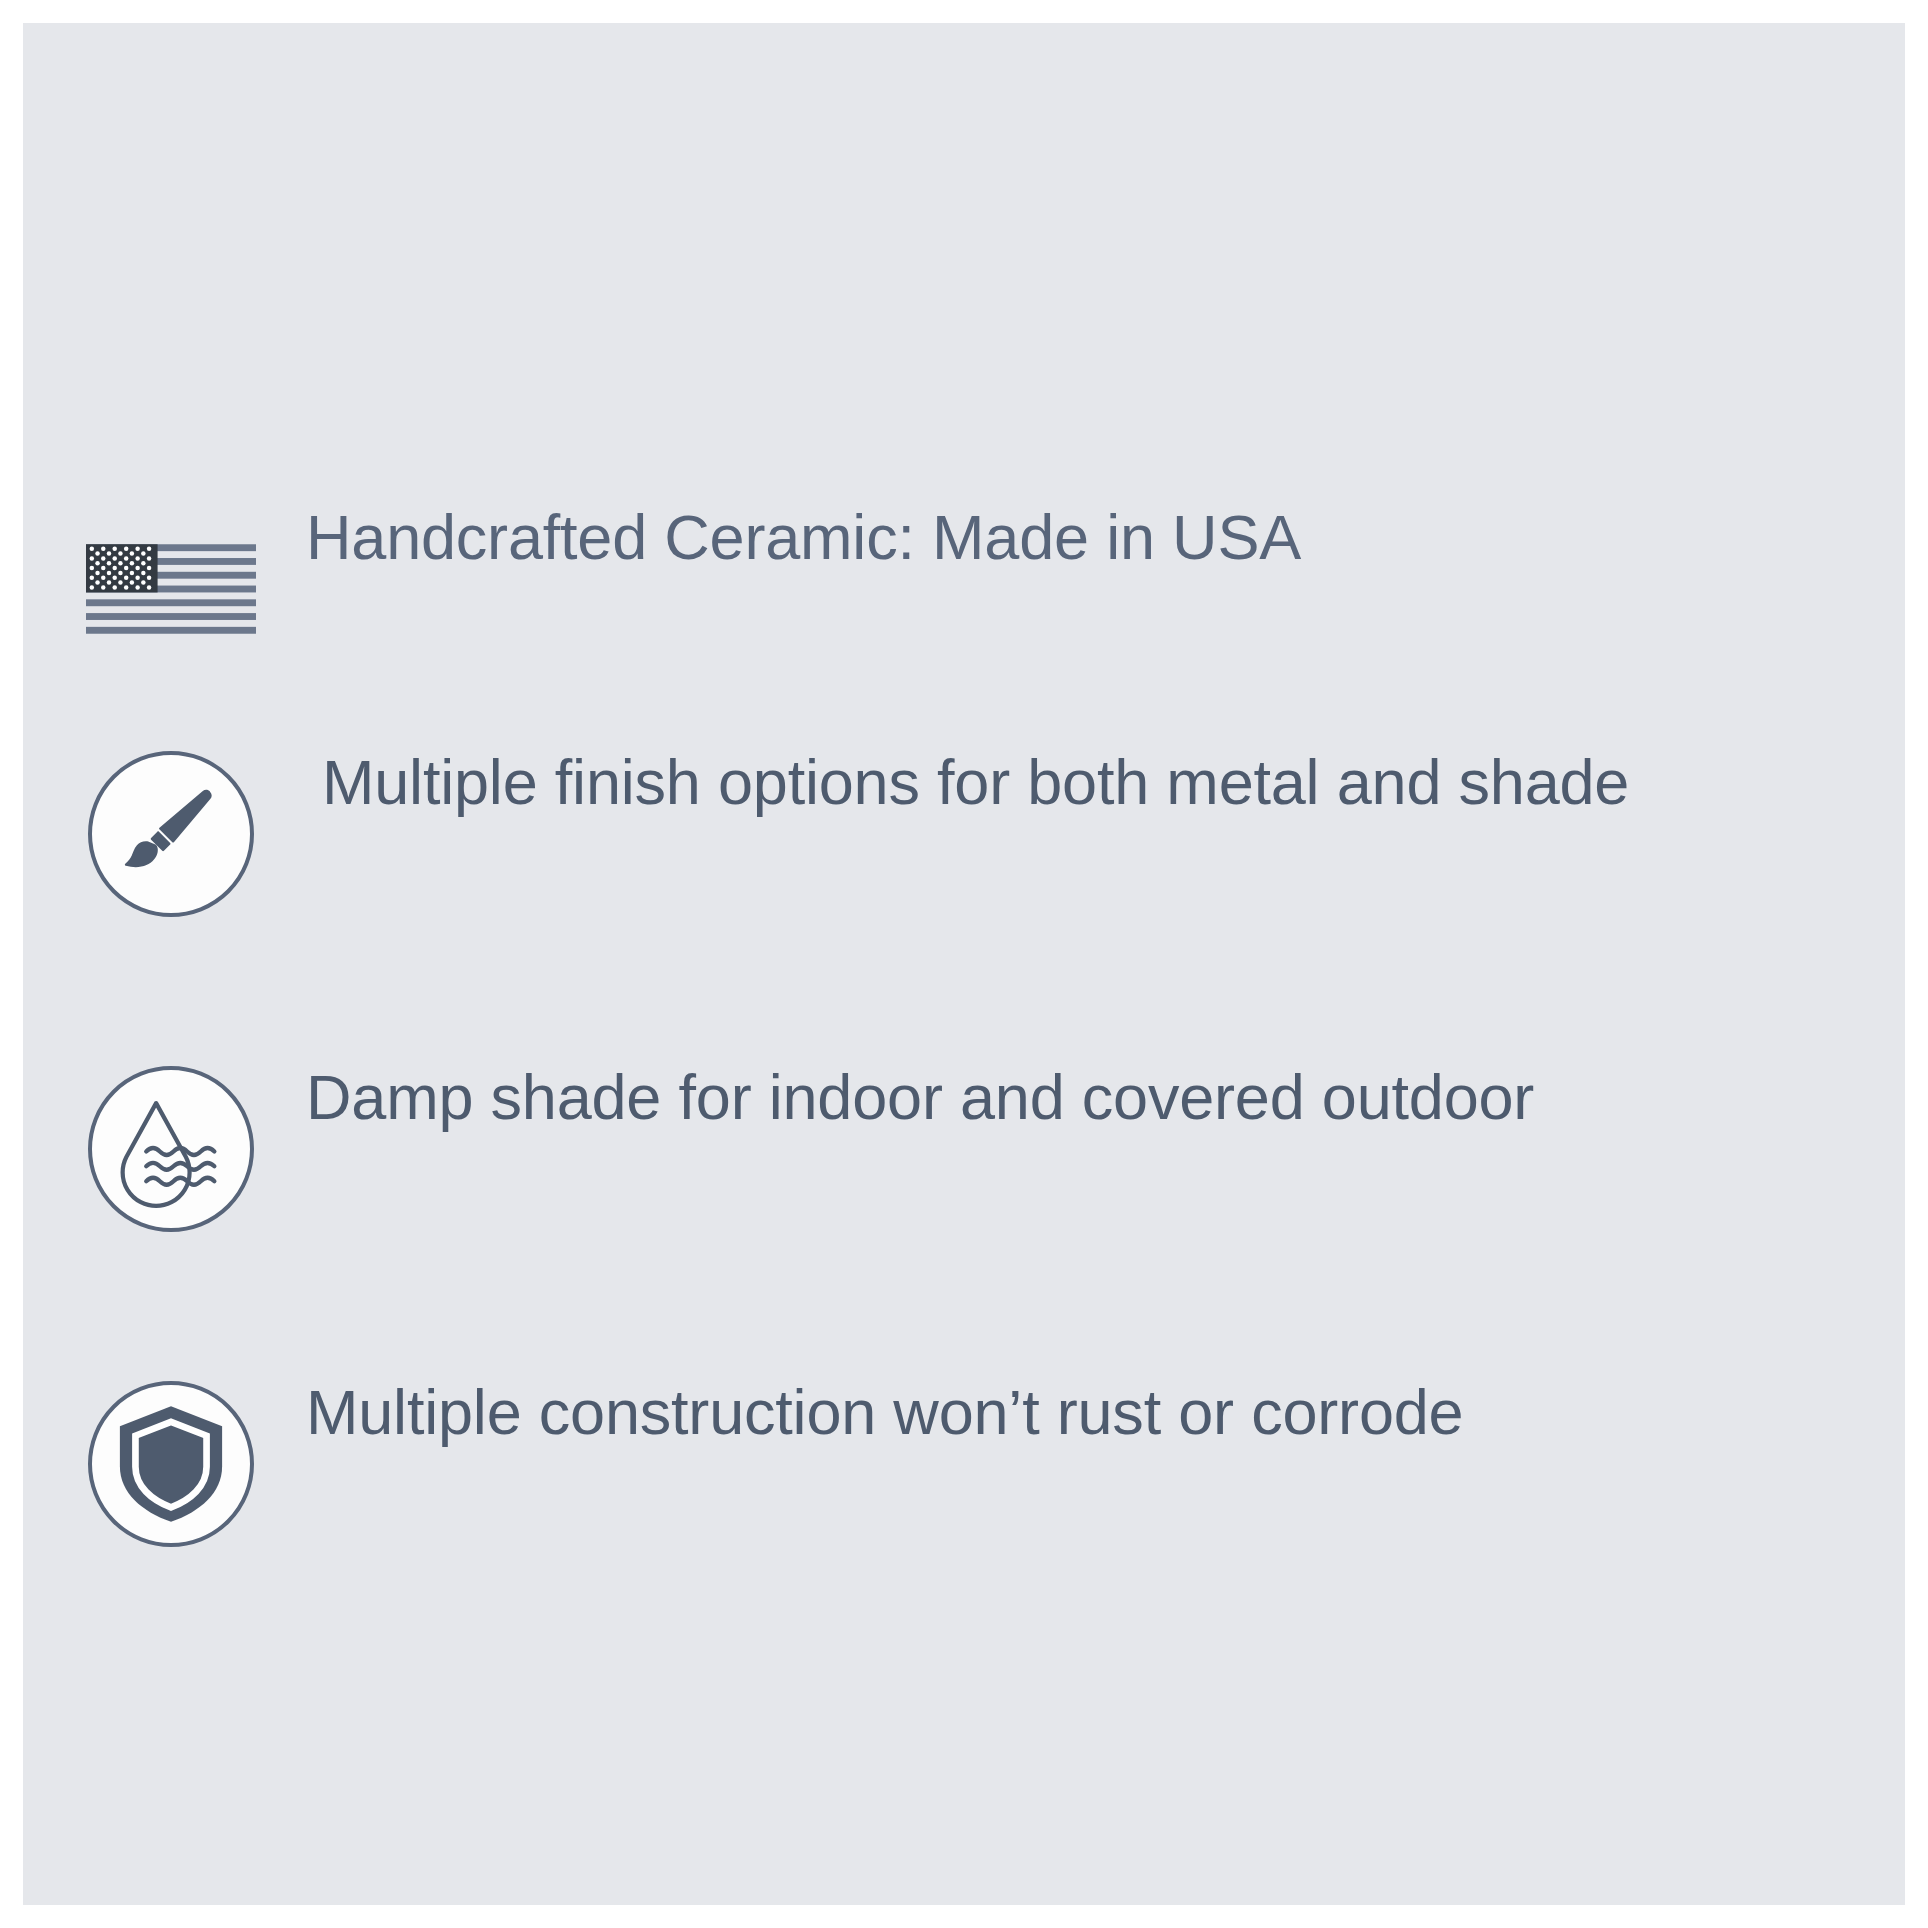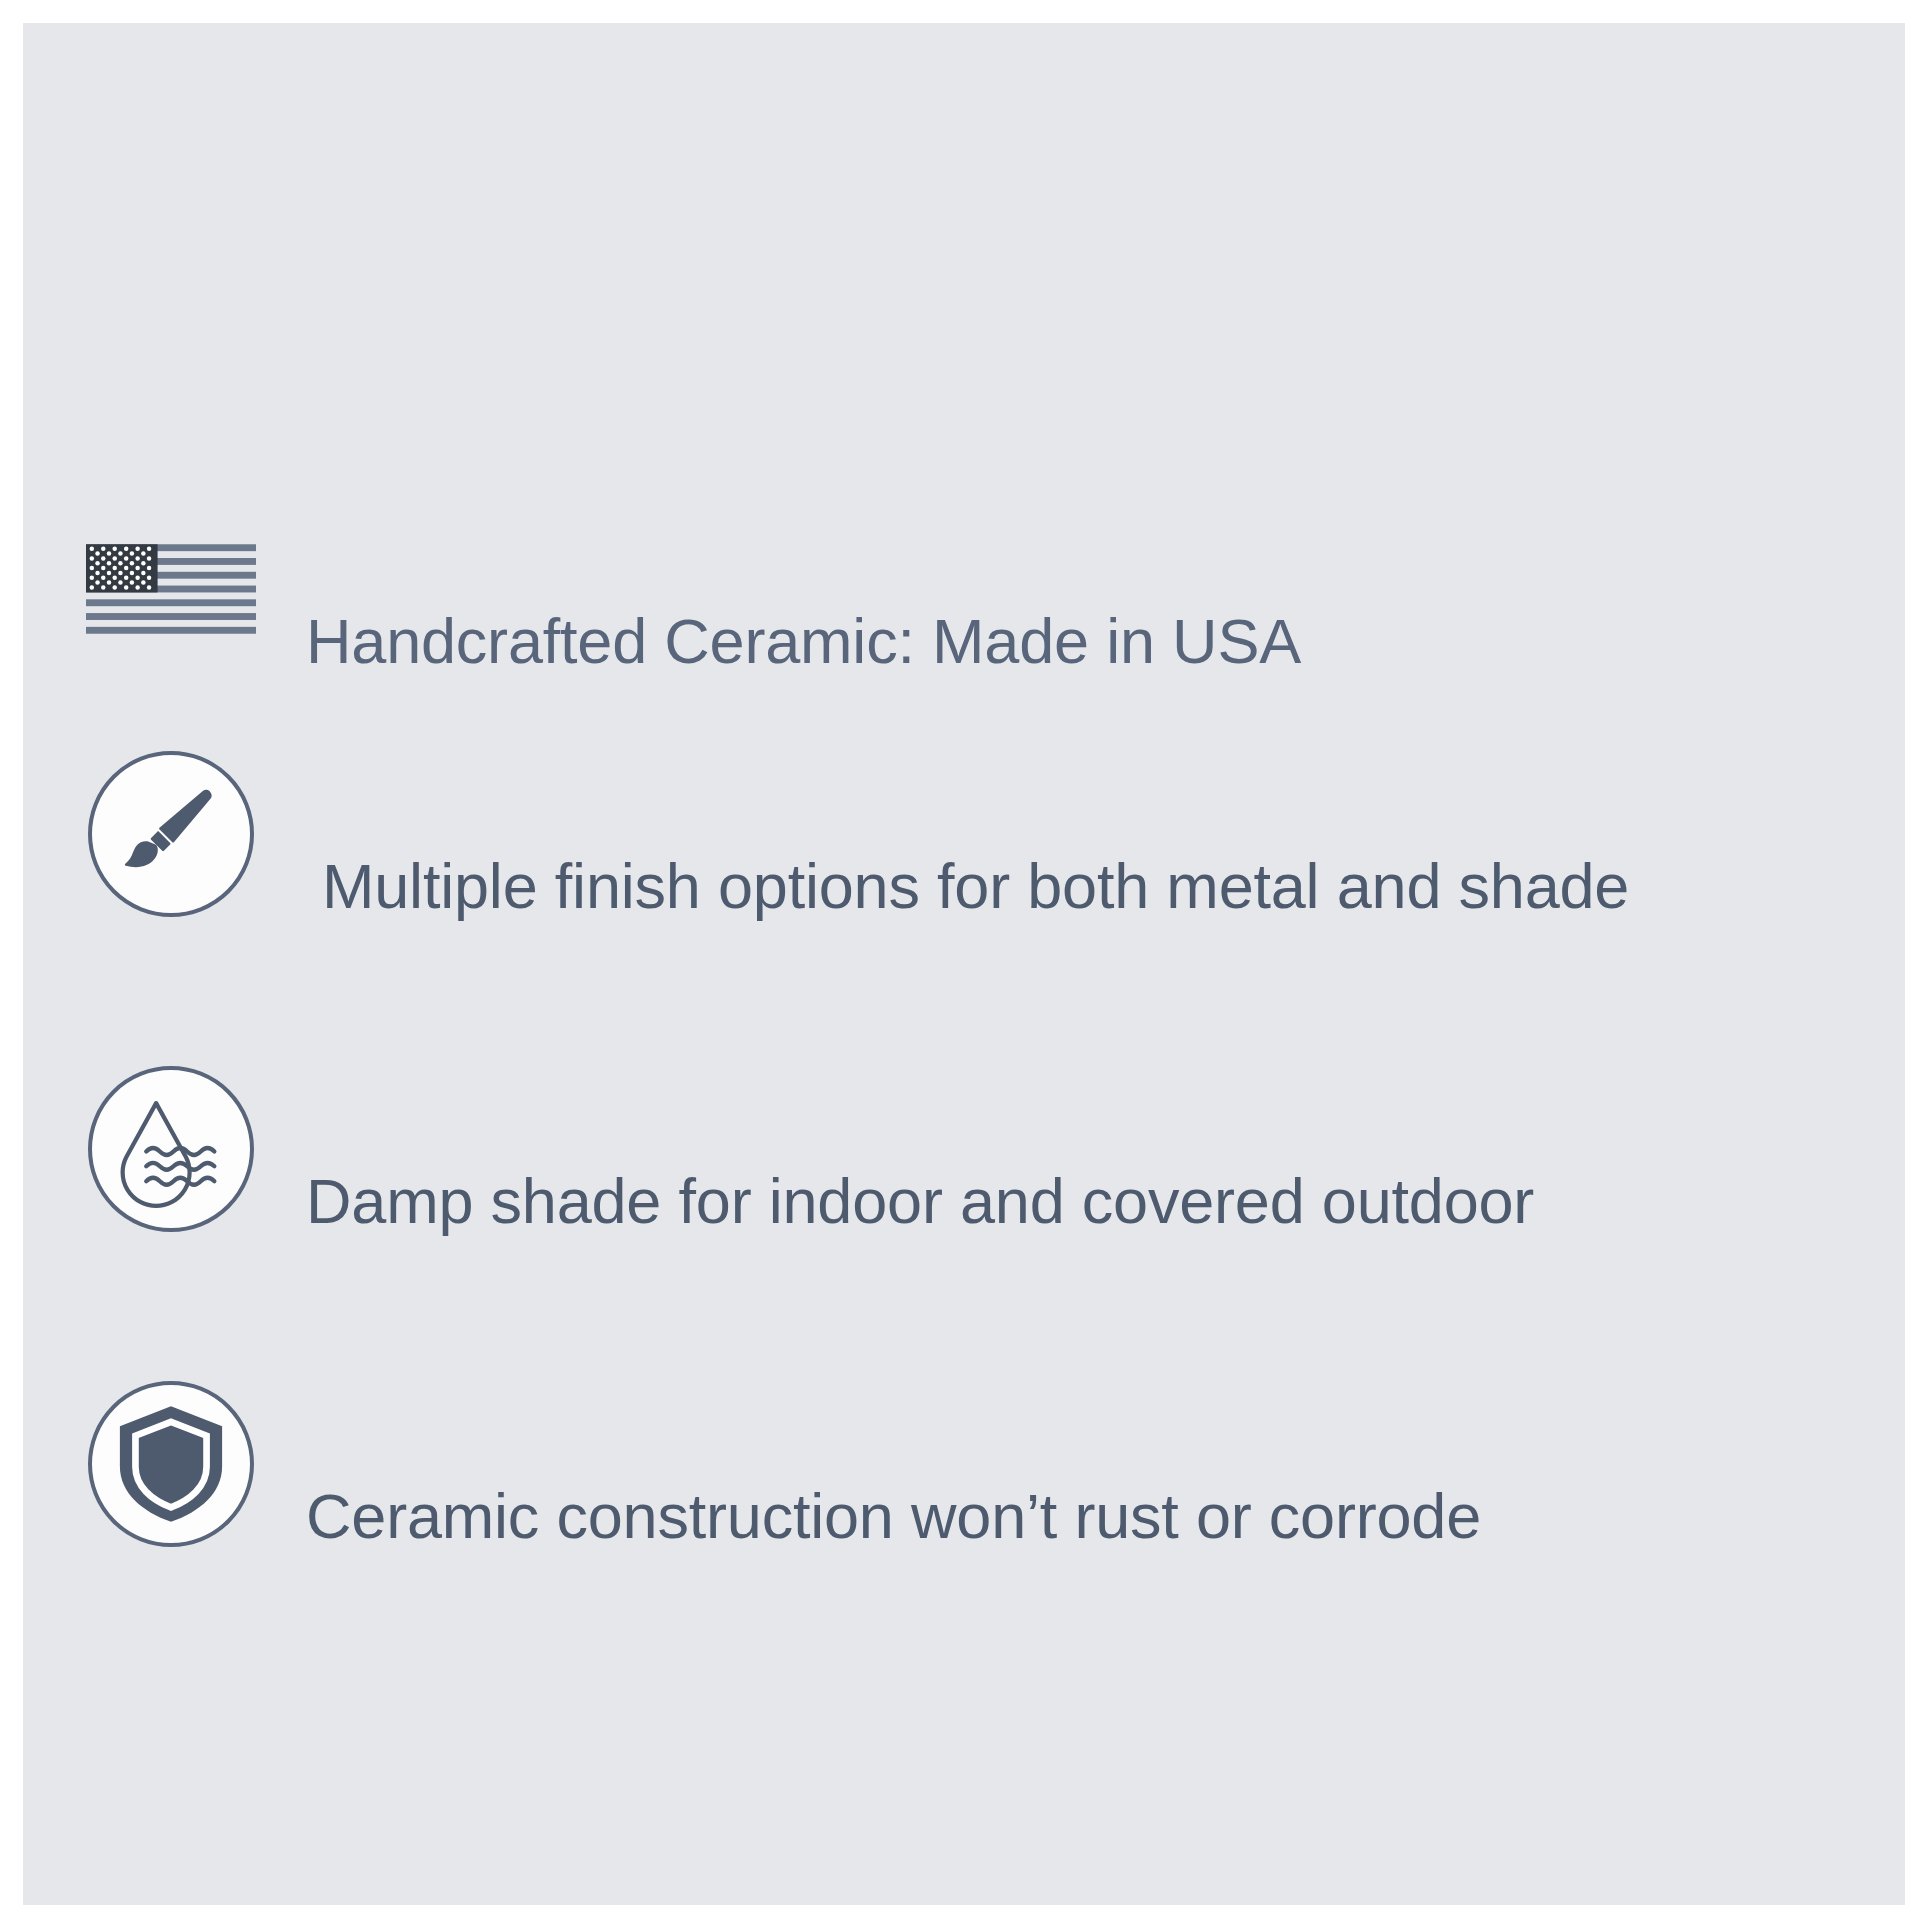--- a/index.html
+++ b/index.html
@@ -30,21 +30,21 @@
     left: 0;
     top: 0;
     width: 100%;
     height: 100%;
   }
 
   .feature-row {
     position: absolute;
     left: 63px;
     display: flex;
-    align-items: flex-end;
+    align-items: flex-start;
     width: 1760px;
     height: 170px;
   }
 
   .feature-row[data-row="0"] { top: 481px; }
   .feature-row[data-row="1"] { top: 726px; gap: 16px; }
   .feature-row[data-row="2"] { top: 1041px; }
   .feature-row[data-row="3"] { top: 1356px; }
 
   .icon-slot {
@@ -217,17 +217,17 @@
 
     <div class="feature-row" data-row="3">
       <div class="icon-slot">
         <div class="circle-icon">
           <svg width="112" height="120" viewBox="0 0 100 108" aria-hidden="true">
             <path d="M50 2 L96 20 L96 56 C96 80 76 97 50 106 C24 97 4 80 4 56 L4 20 Z" fill="#4e5b6e"></path>
             <path d="M50 16 L82 28.5 L82 56.5 C82 74 67.5 86.5 50 93 C32.5 86.5 18 74 18 56.5 L18 28.5 Z" fill="none" stroke="#ffffff" stroke-width="6"></path>
           </svg>
         </div>
       </div>
-      <div class="feature-text">Ceramic construction won’t rust or corrode</div>
+      <div class="feature-text">Multiple construction won’t rust or corrode</div>
     </div>
 
   </div>
 </div>
 
 </body></html>

